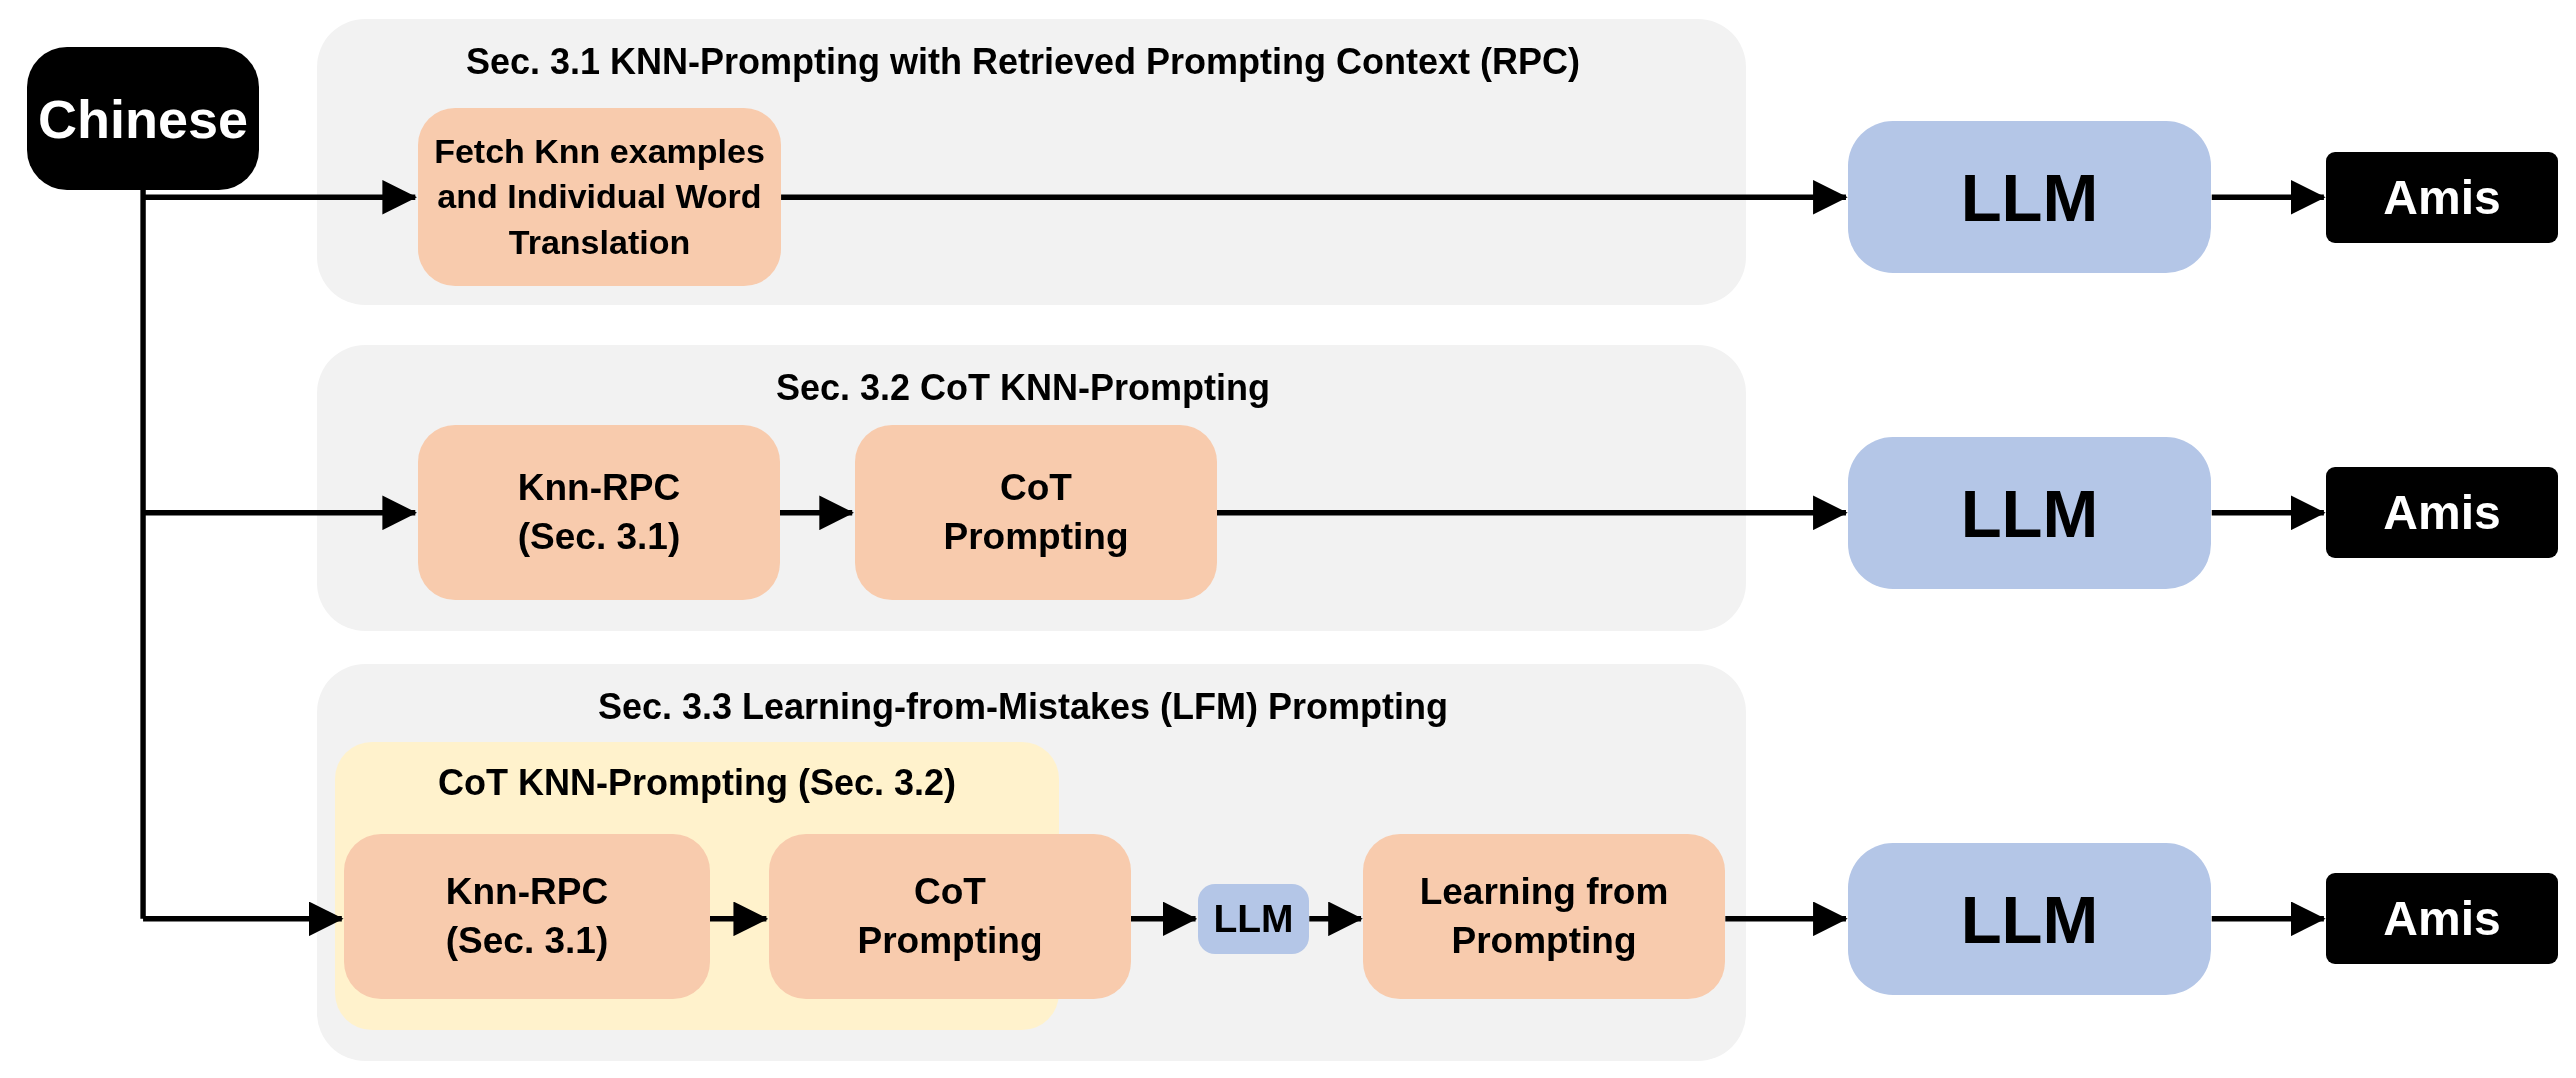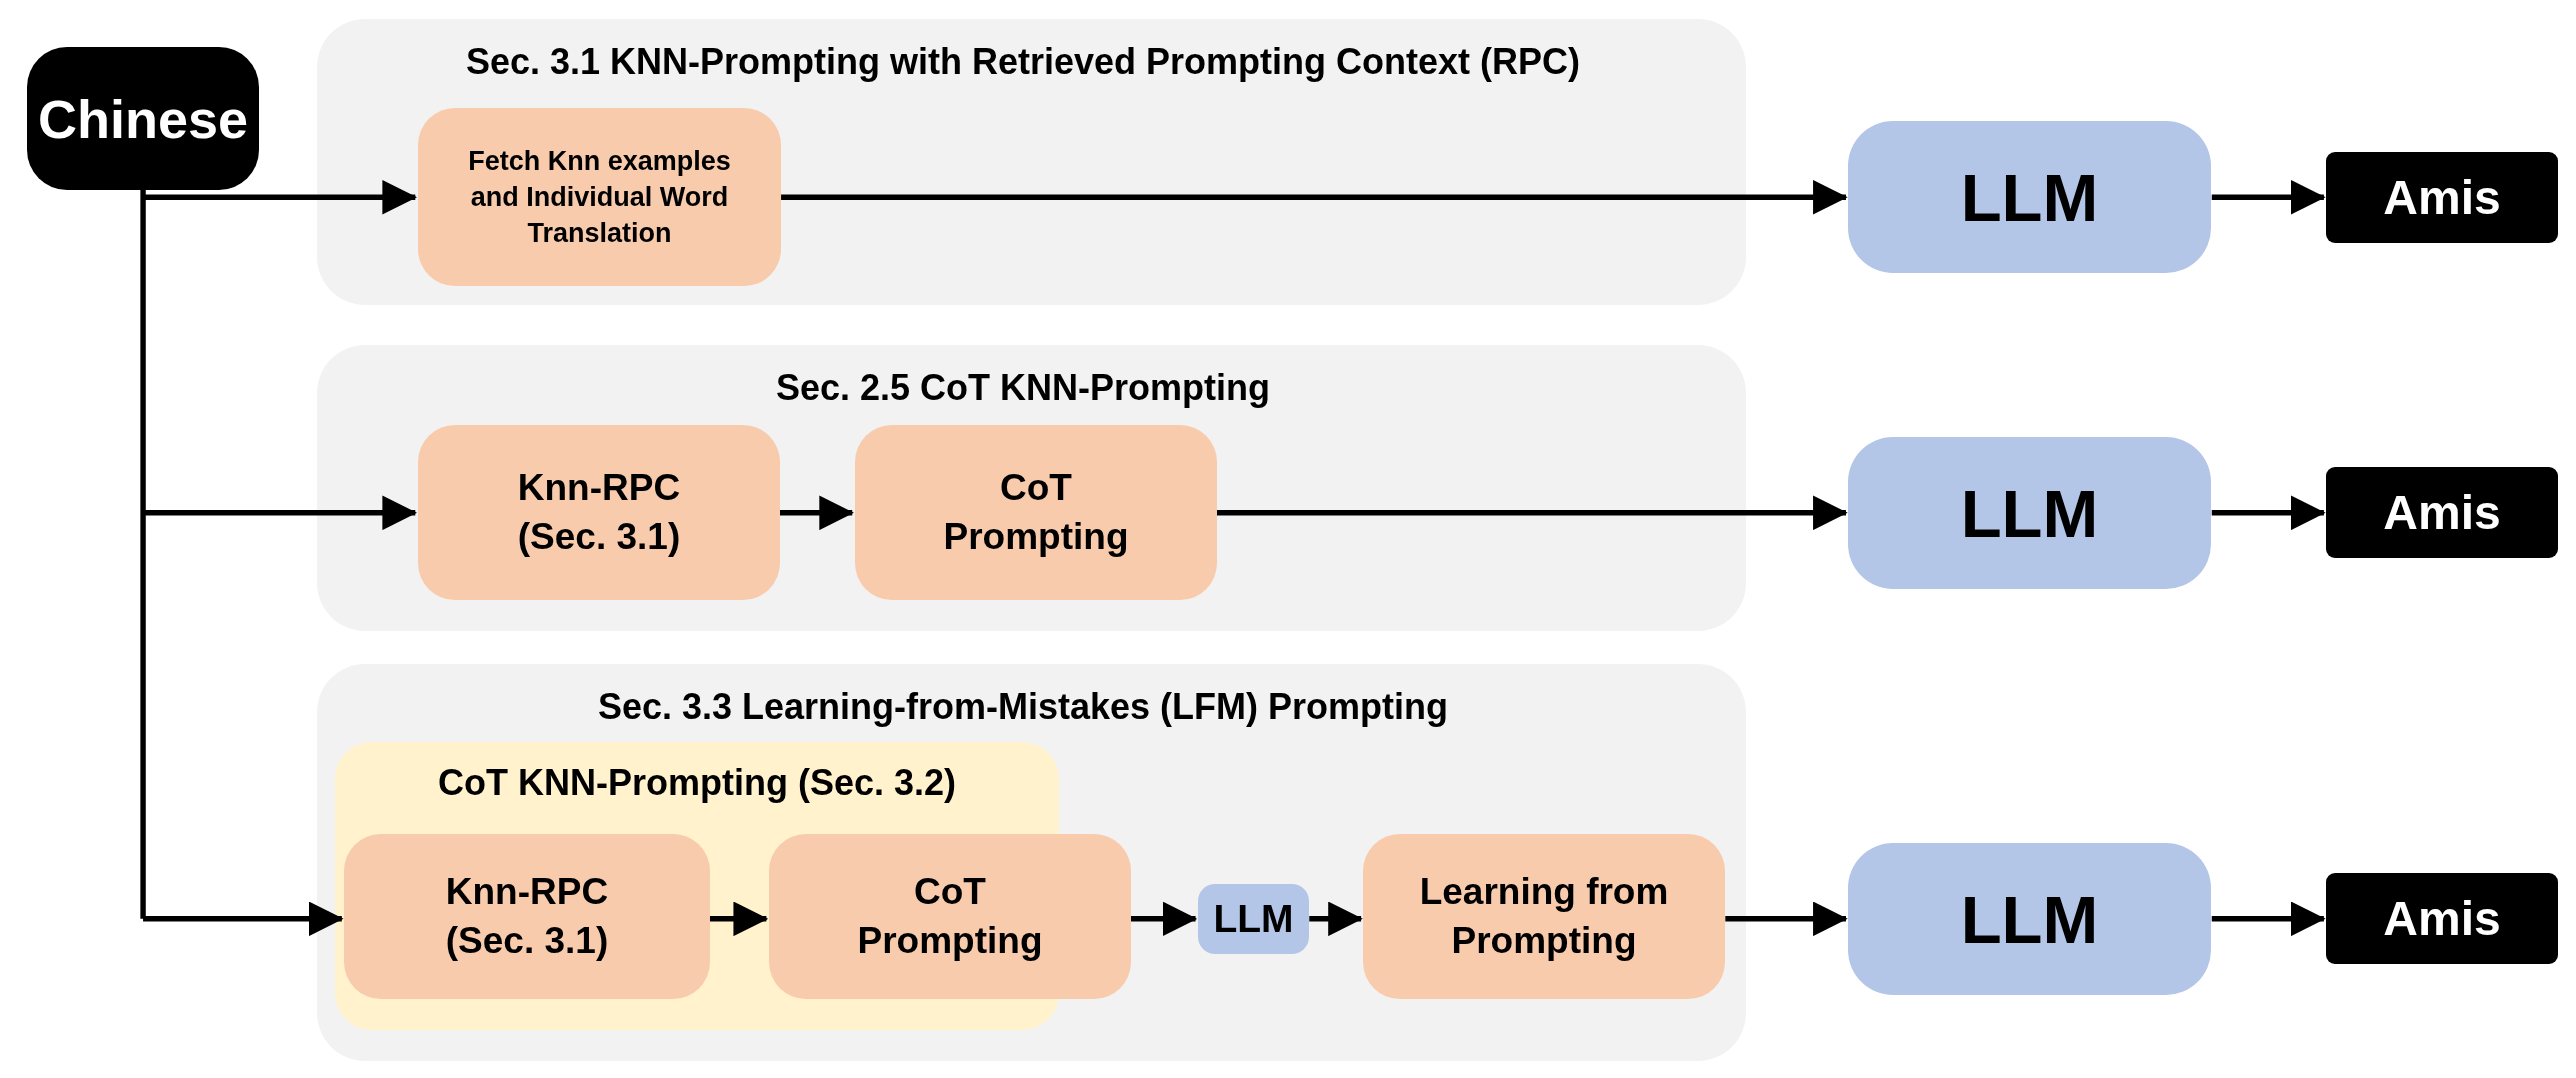--- a/index.html
+++ b/index.html
@@ -49,21 +49,21 @@
     text-align: center;
     white-space: pre-line;
     z-index: 4;
   }
   .step {
     background: var(--step_bg, #F8CBAD);
     border-radius: 37px;
     font-size: 37px;
     line-height: 1.32;
   }
-  .step.small-text { font-size: 27px; line-height: 1.34; }
+  .step.small-text { font-size: 34px; line-height: 1.34; }
   .llm-box {
     background: var(--llm_bg, #B4C6E7);
     border-radius: 45px;
     font-size: 67px;
   }
   .llm-box.mini {
     border-radius: 17px;
     font-size: 39px;
   }
   .terminal {
@@ -90,21 +90,21 @@
 
 <div id="canvas">
 
   <div class="abs box terminal src" style="left:27px; top:27px; width:232px; height:143px;">Chinese</div>
 
   <div class="abs panel" style="left:317px; top:19.3px; width:1429px; height:286px;">
     <div class="panel-title">Sec. 3.1 KNN-Prompting with Retrieved Prompting Context (RPC)</div>
   </div>
 
   <div class="abs panel" style="left:317px; top:345px; width:1429px; height:286px;">
-    <div class="panel-title">Sec. 2.5 CoT KNN-Prompting</div>
+    <div class="panel-title">Sec. 3.2 CoT KNN-Prompting</div>
   </div>
 
   <div class="abs panel" style="left:317px; top:664px; width:1429px; height:397px;">
     <div class="panel-title">Sec. 3.3 Learning-from-Mistakes (LFM) Prompting</div>
   </div>
 
   <div class="abs group" style="left:335px; top:742px; width:724px; height:288px;">
     <div class="group-title">CoT KNN-Prompting (Sec. 3.2)</div>
   </div>
 

